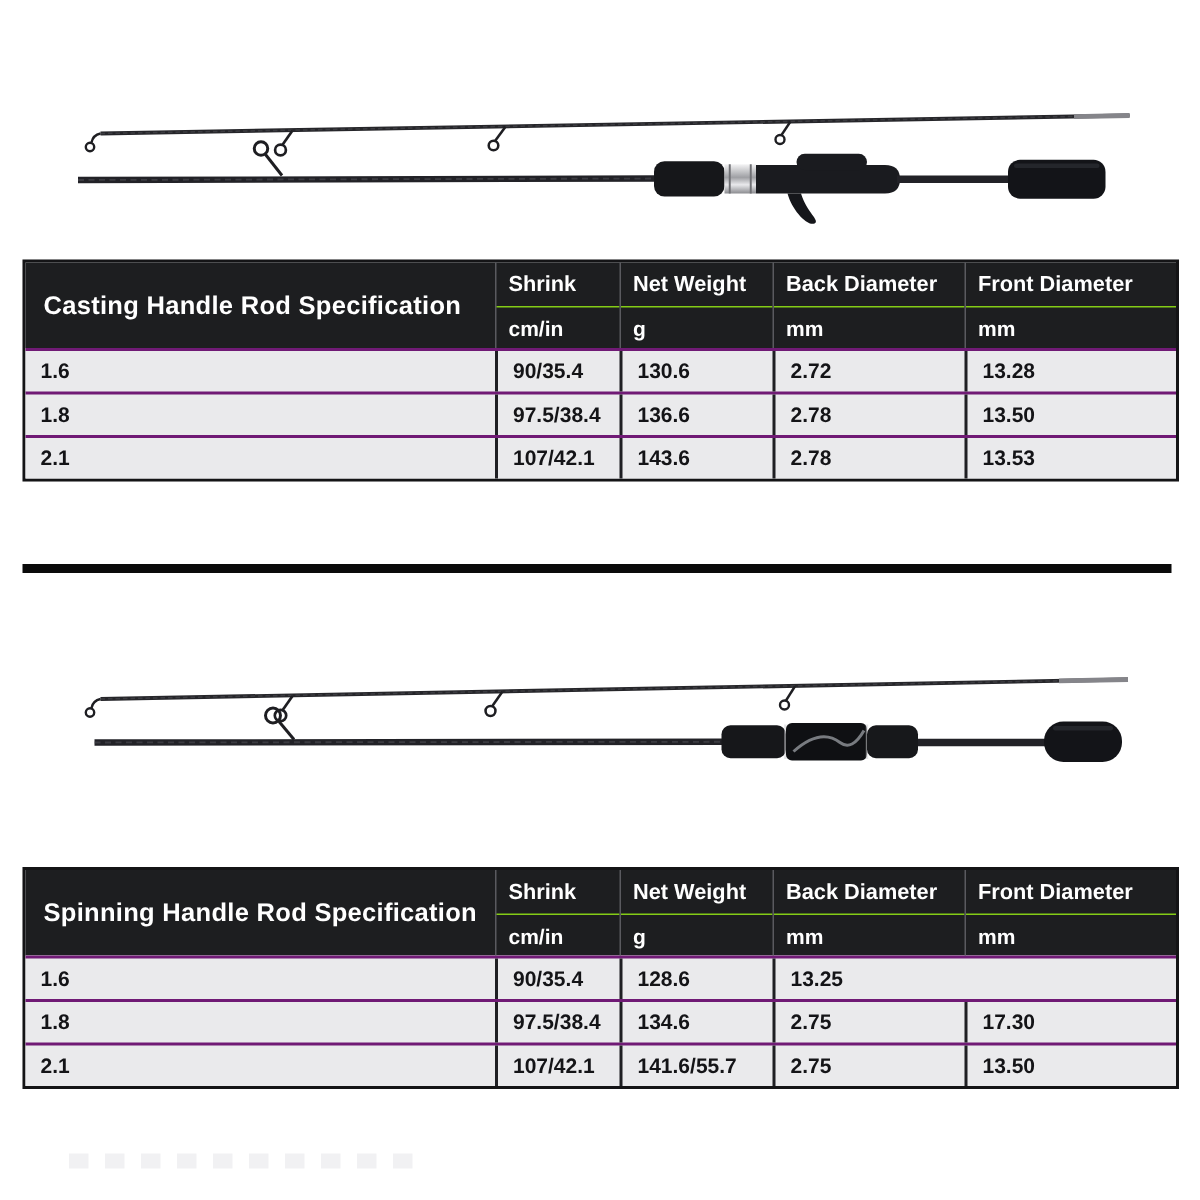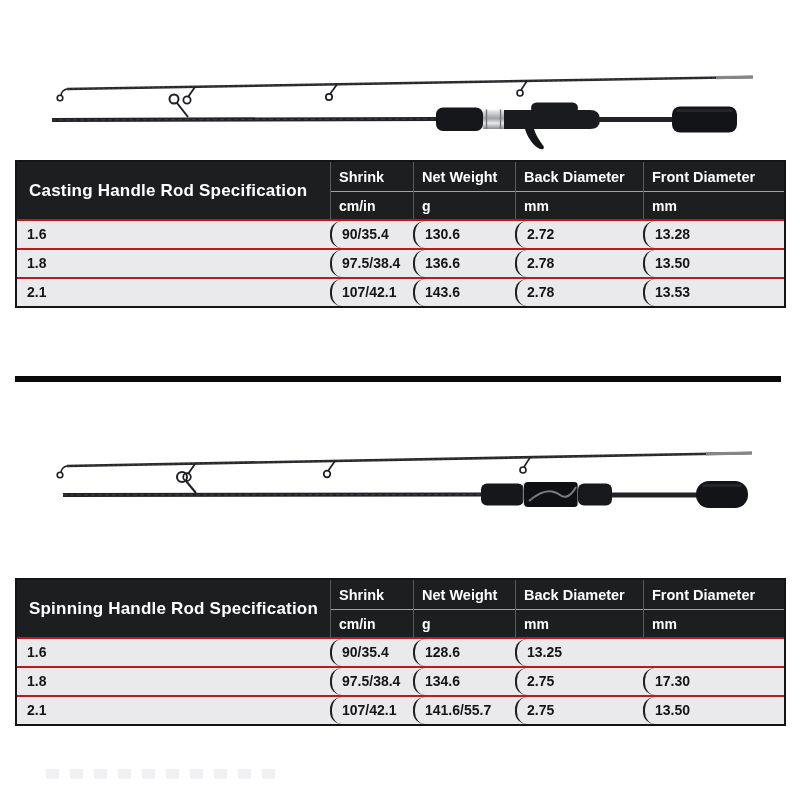--- a/index.html
+++ b/index.html
@@ -8,21 +8,21 @@
     font-family:"Liberation Sans", sans-serif;
   }
   .rod-img{position:absolute;left:0;width:800px;height:115px;}
   #rod-casting{top:50px;}
   #rod-spinning{top:425px;}
 
   .spec-table{
     position:absolute;left:15px;width:771px;box-sizing:border-box;
     border:2px solid #141416;background:#eaeaec;
   }
-  #table-casting{top:160px;}
+  #table-casting{top:173px;}
   #table-spinning{top:578px;}
 
   .t-header{
     display:grid;grid-template-columns:313px 83px 102px 128px auto;
     height:57px;background:#1d1e20;color:#ffffff;
   }
   .t-title{
     display:flex;align-items:center;padding-left:12px;
     font-size:17px;font-weight:bold;letter-spacing:.2px;
   }
@@ -31,27 +31,27 @@
     height:29px;display:flex;align-items:center;padding-left:8px;
     font-size:14.5px;font-weight:bold;border-bottom:1px solid #84cc16;
     white-space:nowrap;
   }
   .t-unit{
     flex:1;display:flex;align-items:center;padding-left:8px;
     font-size:14px;font-weight:bold;
   }
   .t-row{
     display:grid;grid-template-columns:313px 83px 102px 128px auto;
-    background:#eaeaec;border-top:2px solid #b91c1c;
+    background:#eaeaec;border-top:2px solid #701a75;
   }
   .t-cell{
     height:27px;line-height:27px;padding-left:10px;
     font-size:14px;font-weight:bold;color:#141417;white-space:nowrap;
   }
-  .t-cell + .t-cell{border-left:2px solid #1f1f23;border-radius:12px;}
+  .t-cell + .t-cell{border-left:2px solid #1f1f23;}
 
   .divider{
     position:absolute;left:15px;top:376px;width:766px;height:6px;background:#0a0a0a;
   }
 
   .wm-squares{
     position:absolute;left:46px;top:769px;display:flex;gap:11px;
   }
   .wm-squares span{width:13px;height:10px;background:#f1f1f3;display:block;}
 </style>

